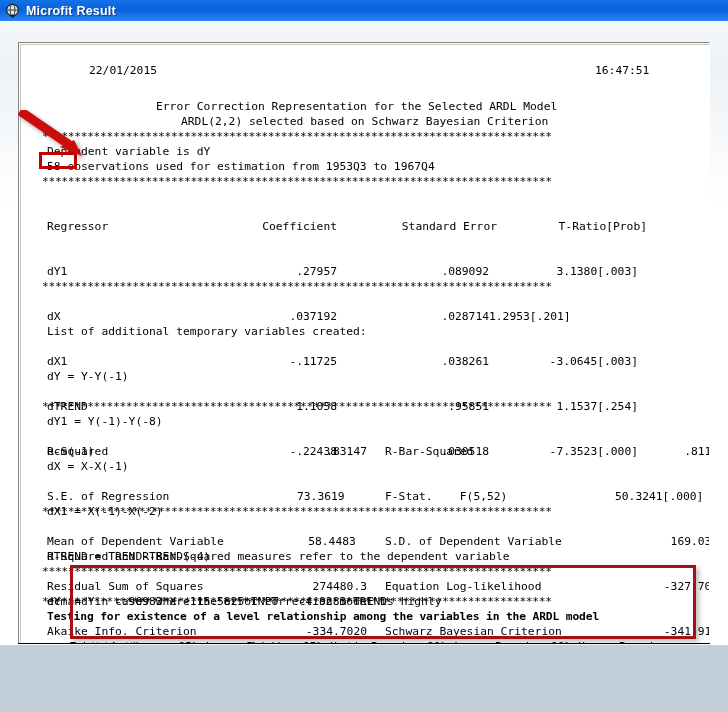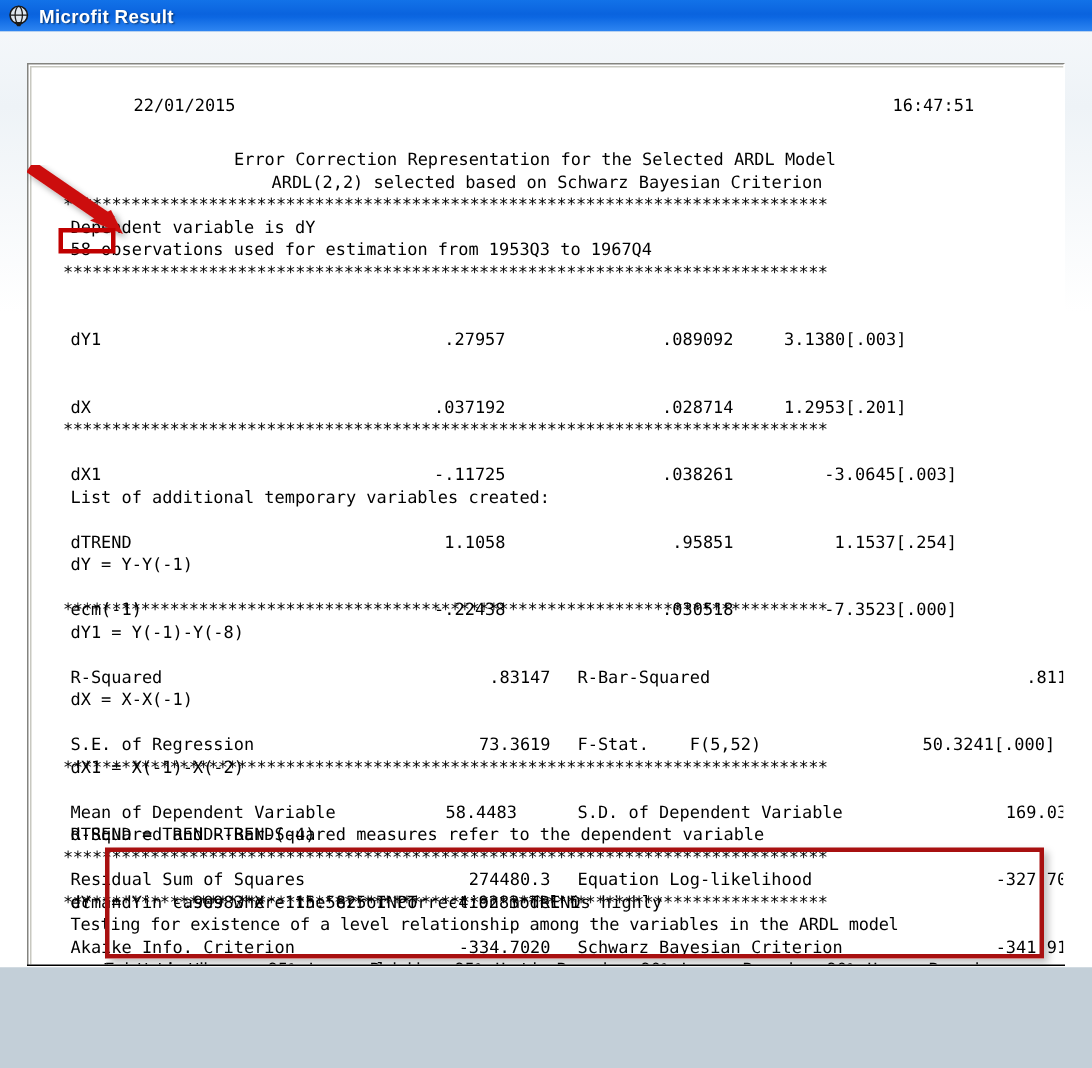--- a/index.html
+++ b/index.html
@@ -156,22 +156,23 @@
     <div class="report" style="left:160px; top:69px;">ARDL(2,2) selected based on Schwarz Bayesian Criterion</div>
 
     <div class="report stars" style="left:21px; top:84px; width:660px; overflow:hidden;">*******************************************************************************</div>
 
     <div class="report" style="left:26px; top:99px;">Dependent variable is dY</div>
     <div class="report" style="left:26px; top:114px;"><span>58</span><span> observations used for estimation from 1953Q3 to 1967Q4</span></div>
 
     <div class="report stars" style="left:21px; top:129px; width:660px; overflow:hidden;">*******************************************************************************</div>
 
     <div class="report" style="left:26px; top:144px;">
-      <span class="row"><span style="display:inline-block;width:150px">dY1</span><span style="display:inline-block;width:140px;text-align:right">.27957</span><span style="display:inline-block;width:152px;text-align:right">.089092</span><span style="display:inline-block;width:149px;text-align:center">3.1380[.003]</span></span>
-      <span class="row"><span style="display:inline-block;width:150px">dX</span><span style="display:inline-block;width:140px;text-align:right">.037192</span><span style="display:inline-block;width:152px;text-align:right">.028714</span><span style="display:inline-block;width:149px;text-align:center">1.2953[.201]</span></span>
+      <span class="row"><span style="display:inline-block;width:150px">Regressor</span><span style="display:inline-block;width:140px;text-align:right">Coefficient</span><span style="display:inline-block;width:160px;text-align:right">Standard Error</span><span style="display:inline-block;width:150px;text-align:right">T-Ratio[Prob]</span></span>
+      <span class="row"><span style="display:inline-block;width:150px">dY1</span><span style="display:inline-block;width:140px;text-align:right">.27957</span><span style="display:inline-block;width:152px;text-align:right">.089092</span><span style="display:inline-block;width:149px;text-align:right">3.1380[.003]</span></span>
+      <span class="row"><span style="display:inline-block;width:150px">dX</span><span style="display:inline-block;width:140px;text-align:right">.037192</span><span style="display:inline-block;width:152px;text-align:right">.028714</span><span style="display:inline-block;width:149px;text-align:left">1.2953[.201]</span></span>
       <span class="row"><span style="display:inline-block;width:150px">dX1</span><span style="display:inline-block;width:140px;text-align:right">-.11725</span><span style="display:inline-block;width:152px;text-align:right">.038261</span><span style="display:inline-block;width:149px;text-align:right">-3.0645[.003]</span></span>
       <span class="row"><span style="display:inline-block;width:150px">dTREND</span><span style="display:inline-block;width:140px;text-align:right">1.1058</span><span style="display:inline-block;width:152px;text-align:right">.95851</span><span style="display:inline-block;width:149px;text-align:right">1.1537[.254]</span></span>
       <span class="row"><span style="display:inline-block;width:150px">ecm(-1)</span><span style="display:inline-block;width:140px;text-align:right">-.22438</span><span style="display:inline-block;width:152px;text-align:right">.030518</span><span style="display:inline-block;width:149px;text-align:right">-7.3523[.000]</span></span>
     </div>
 
     <div class="report stars" style="left:21px; top:234px; width:660px; overflow:hidden;">*******************************************************************************</div>
 
     <div class="report" style="left:26px; top:249px;">
       <span class="row">List of additional temporary variables created:</span>
       <span class="row">dY = Y-Y(-1)</span>
@@ -179,39 +180,39 @@
       <span class="row">dX = X-X(-1)</span>
       <span class="row">dX1 = X(-1)-X(-2)</span>
       <span class="row">dTREND = TREND-TREND(-4)</span>
       <span class="row">ecm = Y   -.90983*X -115.5825*INPT   -4.9283*TREND</span>
     </div>
 
     <div class="report stars" style="left:21px; top:354px; width:660px; overflow:hidden;">*******************************************************************************</div>
 
     <div class="report" style="left:26px; top:369px;">
       <span class="row"><span style="display:inline-block;width:250px">R-Squared</span><span style="display:inline-block;width:70px;text-align:right">.83147</span><span style="display:inline-block;width:18px"></span><span style="display:inline-block;width:230px">R-Bar-Squared</span><span style="display:inline-block;width:110px;text-align:right">.81165</span></span>
-      <span class="row"><span style="display:inline-block;width:250px">S.E. of Regression</span><span style="display:inline-block;width:70px;text-align:right">73.3619</span><span style="display:inline-block;width:18px"></span><span style="display:inline-block;width:230px">F-Stat.    F(5,52)</span><span style="display:inline-block;width:110px;text-align:left">50.3241[.000]</span></span>
-      <span class="row"><span style="display:inline-block;width:250px">Mean of Dependent Variable</span><span style="display:inline-block;width:70px;text-align:left">58.4483</span><span style="display:inline-block;width:18px"></span><span style="display:inline-block;width:230px">S.D. of Dependent Variable</span><span style="display:inline-block;width:110px;text-align:right">169.0372</span></span>
+      <span class="row"><span style="display:inline-block;width:250px">S.E. of Regression</span><span style="display:inline-block;width:70px;text-align:left">73.3619</span><span style="display:inline-block;width:18px"></span><span style="display:inline-block;width:230px">F-Stat.    F(5,52)</span><span style="display:inline-block;width:110px;text-align:left">50.3241[.000]</span></span>
+      <span class="row"><span style="display:inline-block;width:250px">Mean of Dependent Variable</span><span style="display:inline-block;width:70px;text-align:center">58.4483</span><span style="display:inline-block;width:18px"></span><span style="display:inline-block;width:230px">S.D. of Dependent Variable</span><span style="display:inline-block;width:110px;text-align:right">169.0372</span></span>
       <span class="row"><span style="display:inline-block;width:250px">Residual Sum of Squares</span><span style="display:inline-block;width:70px;text-align:right">274480.3</span><span style="display:inline-block;width:18px"></span><span style="display:inline-block;width:230px">Equation Log-likelihood</span><span style="display:inline-block;width:110px;text-align:right">-327.7020</span></span>
       <span class="row"><span style="display:inline-block;width:250px">Akaike Info. Criterion</span><span style="display:inline-block;width:70px;text-align:right">-334.7020</span><span style="display:inline-block;width:18px"></span><span style="display:inline-block;width:230px">Schwarz Bayesian Criterion</span><span style="display:inline-block;width:110px;text-align:right">-341.9135</span></span>
       
     </div>
 
     <div class="report stars" style="left:21px; top:459px; width:660px; overflow:hidden;">*******************************************************************************</div>
 
     <div class="report" style="left:26px; top:474px;">
       <span class="row">R-Squared and R-Bar-Squared measures refer to the dependent variable</span>
       <span class="row">dY and in cases where the error correction model is highly</span>
       <span class="row">restricted, these measures could become negative.</span>
     </div>
 
     <div class="report stars" style="left:21px; top:519px; width:660px; overflow:hidden;">*******************************************************************************</div>
 
     <div class="report" style="left:26px; top:534px;">
-      <span class="row" style="letter-spacing:-0.15px;">Testing for existence of a level relationship among the variables in the ARDL model</span>
+      <span class="row" style="letter-spacing:-0.15px;font-weight:bold;">Testing for existence of a level relationship among the variables in the ARDL model</span>
     </div>
     <div class="report stars" style="left:21px; top:549px; width:660px; overflow:hidden;">*******************************************************************************</div>
     <div class="report" style="left:26px; top:564px;">
       <span class="row"><span style="display:inline-block;width:120px;text-align:center">F-statistic</span><span style="display:inline-block;width:125px;text-align:center">95% Lower Bound</span><span style="display:inline-block;width:124px;text-align:center">95% Upper Bound</span><span style="display:inline-block;width:124px;text-align:center">90% Lower Bound</span><span style="display:inline-block;width:124px;text-align:center">90% Upper Bound</span></span>
       
     </div>
 
   </div>
 </div>
 <div id="docbottomline"></div>

